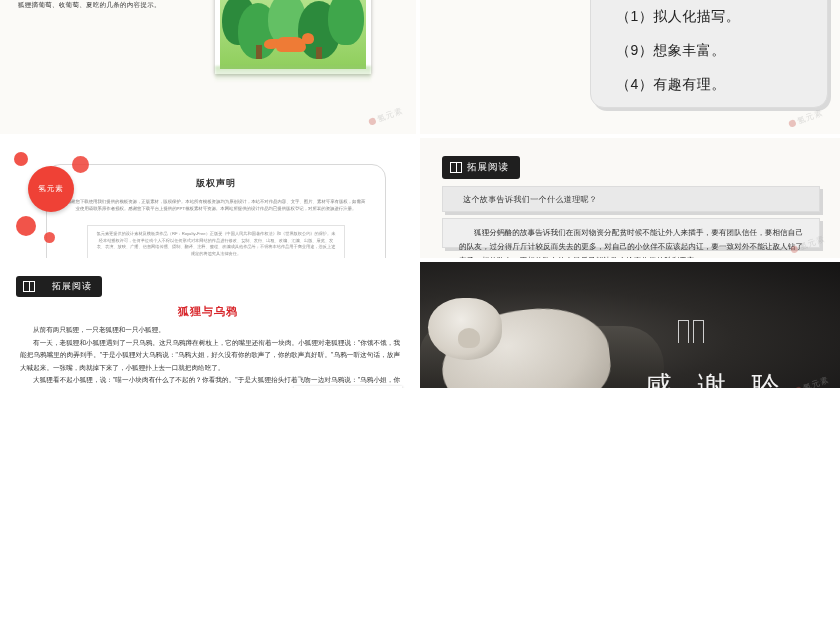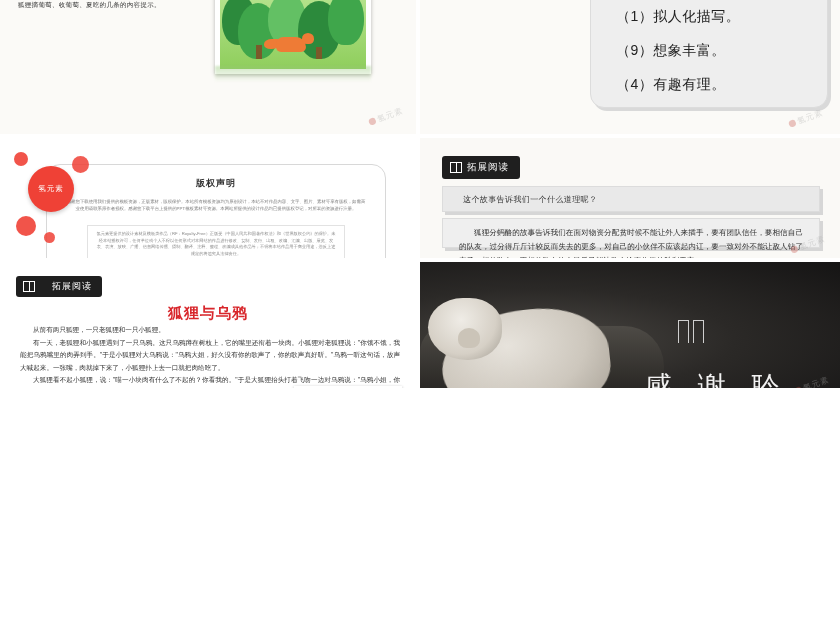--- a/index.html
+++ b/index.html
@@ -259,21 +259,21 @@
     display: flex;
     align-items: center;
     gap: 17px;
     letter-spacing: 1px;
   }
   .s5 .title {
     position: absolute;
     left: 0; right: 0;
     top: 42px;
     text-align: center;
-    font-size: 15px;
+    font-size: 11px;
     color: #d8262b;
     font-weight: bold;
     letter-spacing: 1px;
   }
   .s5 .body {
     position: absolute;
     left: 20px;
     right: 16px;
     top: 62px;
     font-size: 6.6px;

